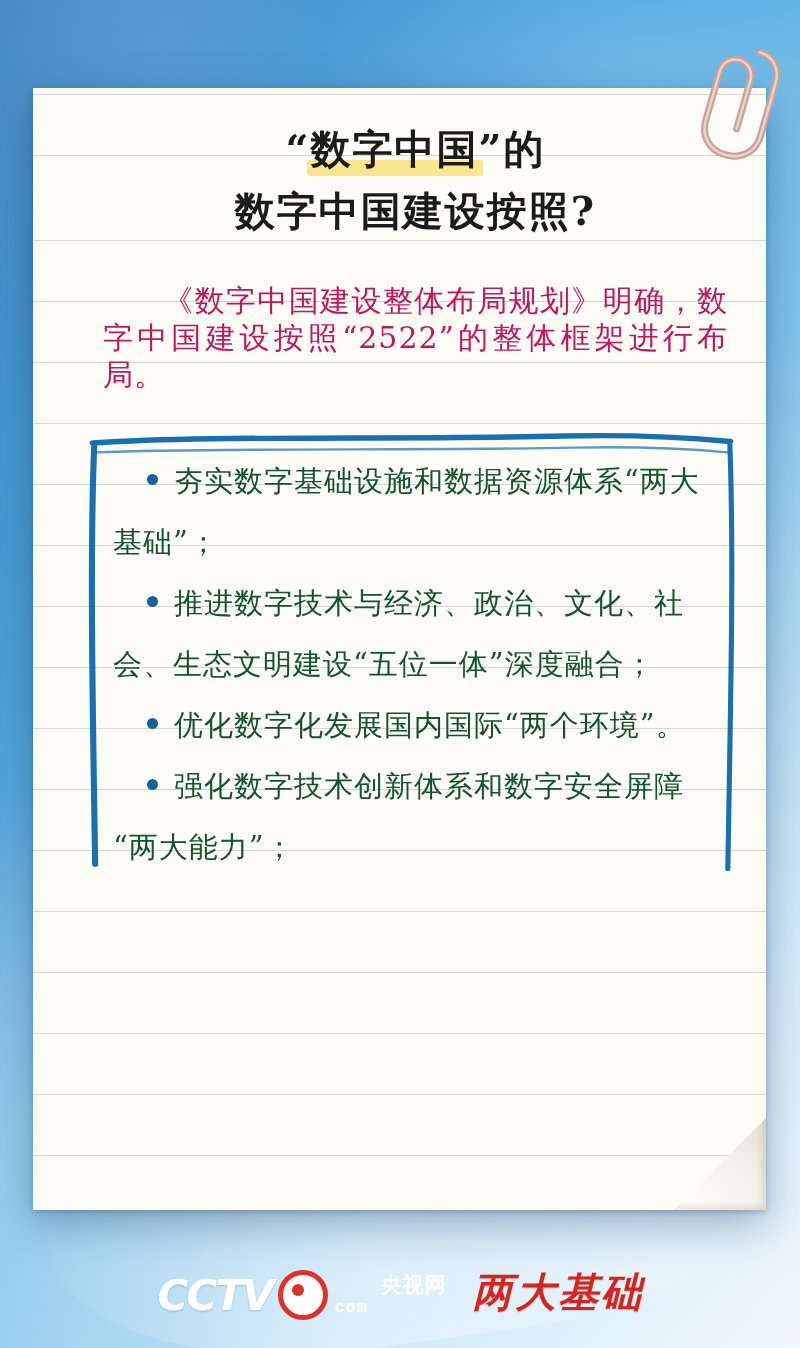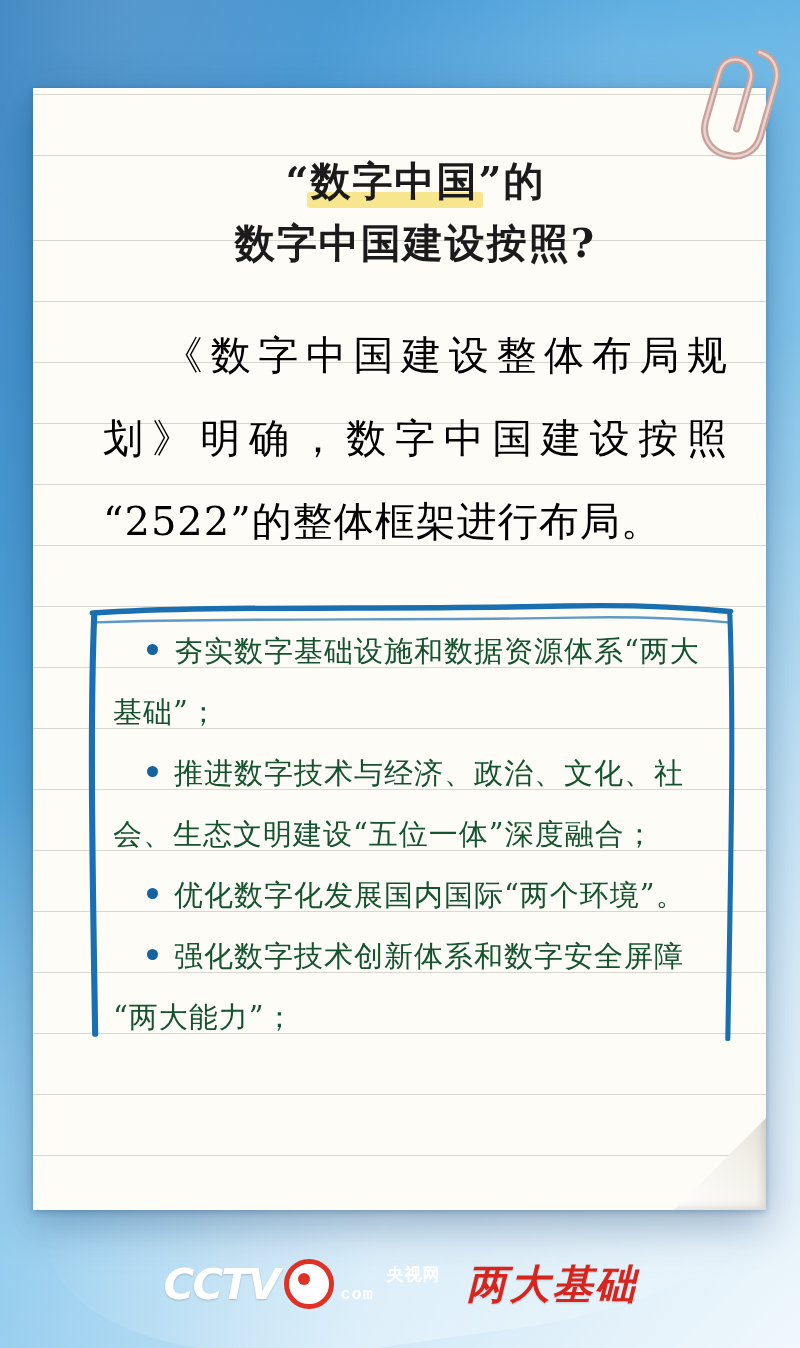--- a/index.html
+++ b/index.html
@@ -110,21 +110,21 @@
     right: 24px;
     top: 42px;
     width: 78px;
     height: 120px;
     transform: rotate(16deg);
   }
 
   
   .title {
     text-align: center;
-    padding-top: 62px;
+    padding-top: 30px;
     color: #1b1b1b;
     font-family: "DejaVu Serif", serif;
     font-weight: bold;
     font-size: 40px;
     line-height: 62px;
     letter-spacing: 2px;
   }
   .title .row {
     position: relative;
     display: block;
@@ -144,23 +144,23 @@
     background: #f6e27a;
     opacity: 0.85;
     z-index: -1;
     border-radius: 3px;
   }
 
   
   .para {
     margin-top: 40px;
     font-family: "DejaVu Serif", serif;
-    font-size: 40px;
-    line-height: 83px;
-    color: #000000;
+    font-size: 30px;
+    line-height: 37px;
+    color: #be185d;
     text-indent: 60px;
     text-align: justify;
     letter-spacing: 1px;
   }
 
   
   .block {
     position: relative;
     margin-top: 44px;
     padding: 14px 6px 10px 10px;
@@ -196,21 +196,21 @@
   }
 
   
   .footer {
     position: absolute;
     left: 2px;
     right: 0;
     top: 1248px;
     height: 72px;
     display: flex;
-    align-items: center;
+    align-items: flex-end;
     justify-content: center;
     gap: 26px;
   }
   .cctv {
     display: flex;
     align-items: center;
     gap: 6px;
   }
   .cctv-letters {
     font-family: "DejaVu Sans", sans-serif;
@@ -237,21 +237,21 @@
     border-radius: 50%;
     background: #e03127;
   }
   .cctv-cn {
     display: flex;
     flex-direction: column;
     line-height: 1;
   }
   .cctv-cn .cn {
     font-family: "DejaVu Sans", sans-serif;
-    font-size: 17px;
+    font-size: 21px;
     font-weight: bold;
     color: #ffffff;
     letter-spacing: 1px;
     margin-left: 46px;
   }
   .cctv-cn .com {
     font-family: Liberation Mono, monospace;
     font-size: 17px;
     font-weight: bold;
     color: #ffffff;

